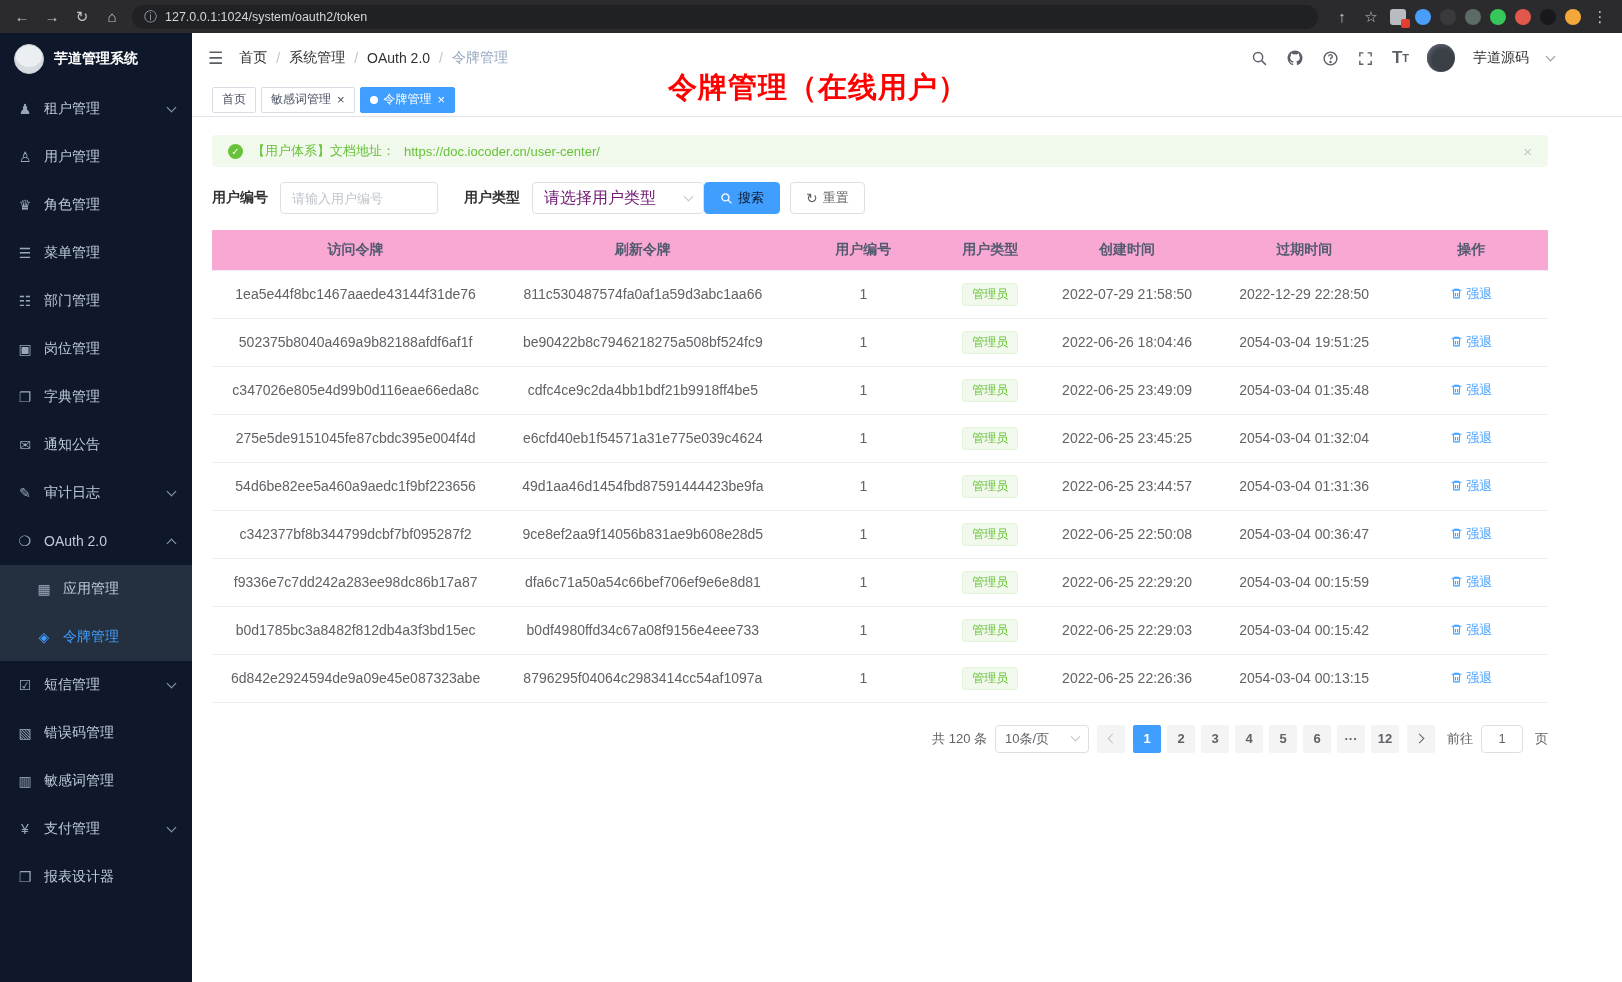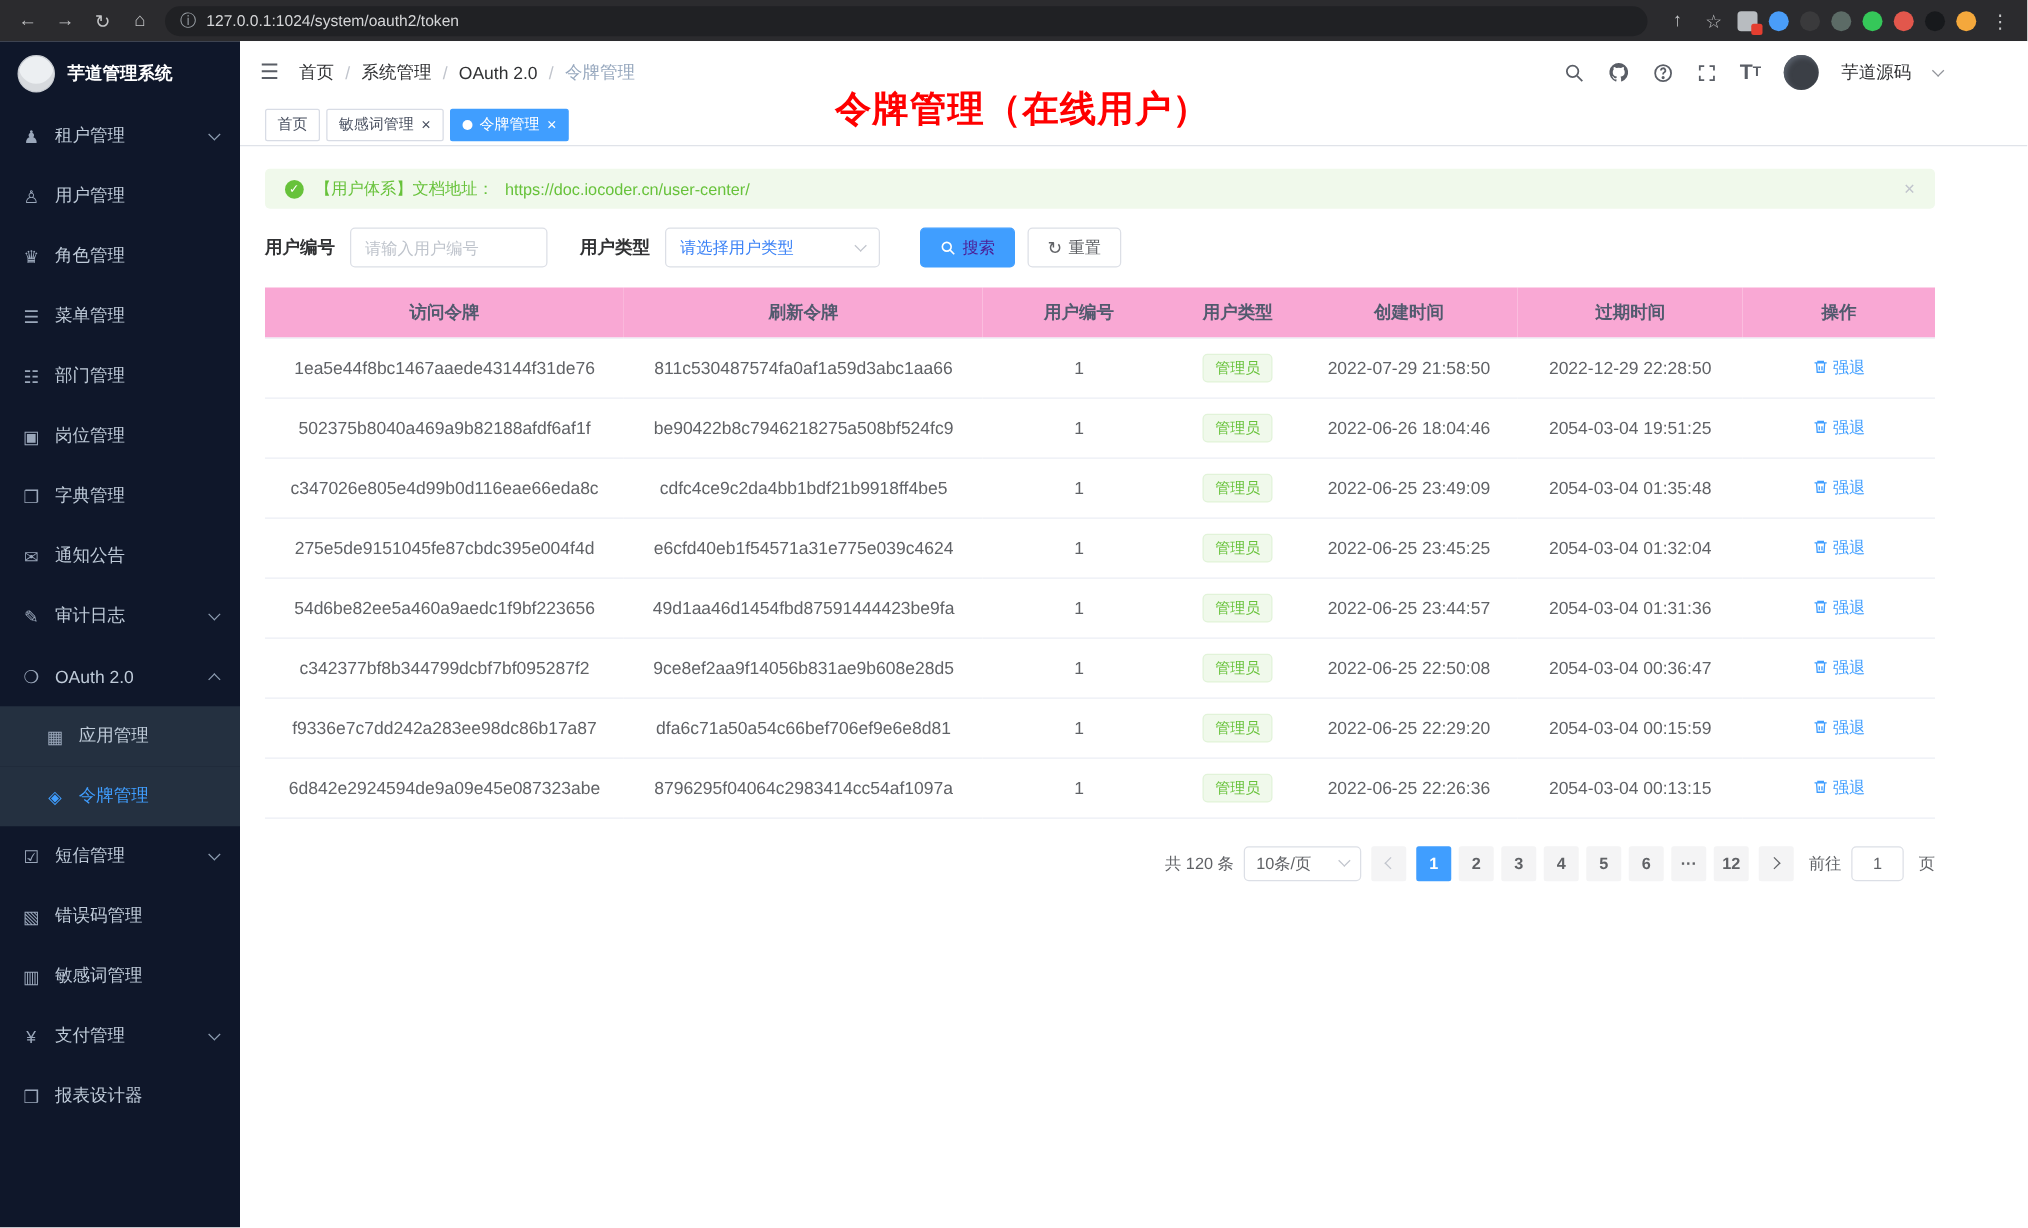--- a/index.html
+++ b/index.html
@@ -82,25 +82,25 @@
   .alert-close { margin-left:auto; color:#c0c4cc; font-size:15px; cursor:pointer; }
 
   .filters { display:flex; align-items:center; margin-top:15px; font-size:14px; }
   .filter-label { font-weight:700; color:#303133; margin-right:12px; }
   .ml24 { margin-left:26px; }
   .input { width:158px; height:32px; border:1px solid #dcdfe6; border-radius:4px; padding:0 11px;
            font-size:13px; color:#606266; outline:none; }
   .input::placeholder { color:#bfc4cc; }
   .select { width:172px; height:32px; border:1px solid #dcdfe6; border-radius:4px; display:flex;
             align-items:center; justify-content:space-between; padding:0 11px; cursor:pointer; }
-  .select .ph { font-size:13px; color:#3b82f6; }
+  .select .ph { font-size:16px; color:#701a75; }
   .select .c, .size-select .c { color:#c0c4cc; }
   .btn { height:32px; border-radius:4px; font-size:13px; display:inline-flex; align-items:center;
          gap:5px; padding:0 15px; cursor:pointer; font-family:inherit; }
-  .btn.primary { background:#409eff; border:1px solid #409eff; color:#4c1d95; margin-left:32px; }
+  .btn.primary { background:#409eff; border:1px solid #409eff; color:#0f172a; margin-left:0; }
   .btn.plain { background:#fff; border:1px solid #dcdfe6; color:#606266; margin-left:10px; }
   .ricon { font-size:14px; }
 
   .table { width:100%; border-collapse:collapse; margin-top:16px; font-size:14px; color:#606266;
            table-layout:fixed; }
   .table th { height:40px; background:#f9a8d4; color:#515a6e; font-weight:600; text-align:center;
               border-bottom:1px solid #ebeef5; }
   .table td { height:48px; text-align:center; border-bottom:1px solid #ebeef5;
               white-space:nowrap; overflow:hidden; }
   .tag-success { display:inline-block; padding:2px 9px; font-size:12px; background:#f0f9eb;
@@ -439,20 +439,34 @@
               <td>2022-06-25 22:29:20</td>
               <td>2054-03-04 00:15:59</td>
               <td><span class="action-link">
                   <svg width="13" height="13" viewBox="0 0 24 24" fill="none" stroke="currentColor" stroke-width="2">
                     <path d="M3 6h18M8 6V4h8v2M6 6l1 14h10l1-14M10 11v6M14 11v6"></path>
                   </svg>
                   <span>强退</span>
                 </span></td>
             </tr>
             <tr>
+              <td>b0d1785bc3a8482f812db4a3f3bd15ec</td>
+              <td>b0df4980ffd34c67a08f9156e4eee733</td>
+              <td>1</td>
+              <td><span class="tag-success">管理员</span></td>
+              <td>2022-06-25 22:29:03</td>
+              <td>2054-03-04 00:15:42</td>
+              <td><span class="action-link">
+                  <svg width="13" height="13" viewBox="0 0 24 24" fill="none" stroke="currentColor" stroke-width="2">
+                    <path d="M3 6h18M8 6V4h8v2M6 6l1 14h10l1-14M10 11v6M14 11v6"></path>
+                  </svg>
+                  <span>强退</span>
+                </span></td>
+            </tr>
+            <tr>
               <td>6d842e2924594de9a09e45e087323abe</td>
               <td>8796295f04064c2983414cc54af1097a</td>
               <td>1</td>
               <td><span class="tag-success">管理员</span></td>
               <td>2022-06-25 22:26:36</td>
               <td>2054-03-04 00:13:15</td>
               <td><span class="action-link">
                   <svg width="13" height="13" viewBox="0 0 24 24" fill="none" stroke="currentColor" stroke-width="2">
                     <path d="M3 6h18M8 6V4h8v2M6 6l1 14h10l1-14M10 11v6M14 11v6"></path>
                   </svg>

